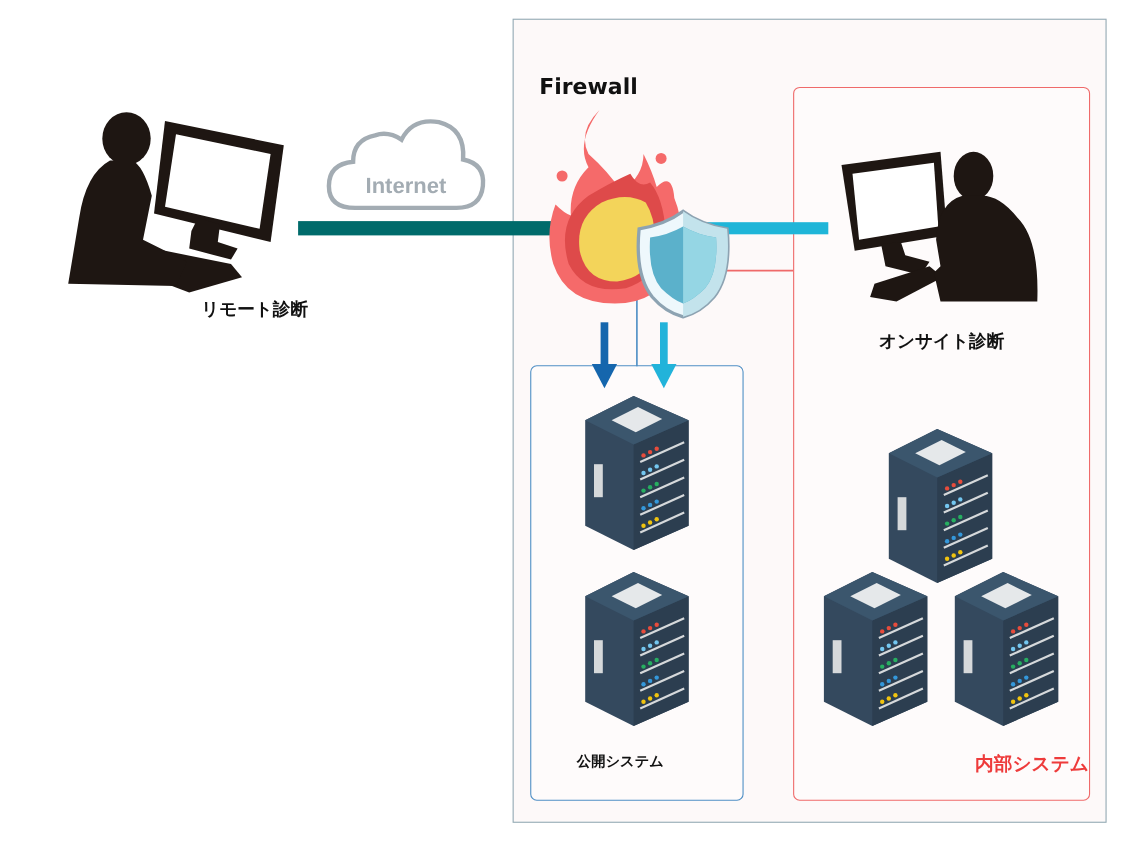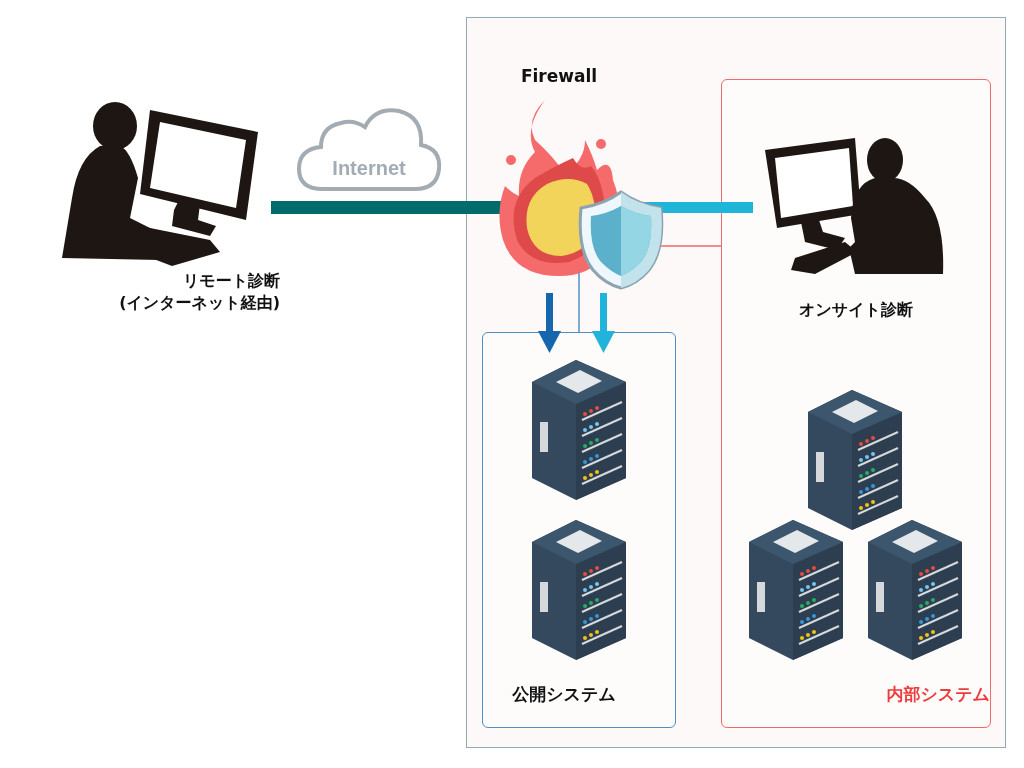--- a/index.html
+++ b/index.html
@@ -4,22 +4,22 @@
 <style>
   html, body { margin:0; padding:0; background:#ffffff; }
   body { width:1024px; height:768px; position:relative; overflow:hidden; font-family:"DejaVu Sans", sans-serif; }
   .abs { position:absolute; }
   .outer-zone { left:466px; top:17px; width:540px; height:731px; border:1.5px solid #93aab5; background:#fdf9f9; box-sizing:border-box; }
   .public-zone { left:482px; top:332px; width:194px; height:396px; border:1.5px solid #4f8fc5; border-radius:6px; background:#fefbfb; box-sizing:border-box; }
   .internal-zone { left:721px; top:79px; width:270px; height:649px; border:1.5px solid #ef6a6a; border-radius:6px; background:#fefbfb; box-sizing:border-box; }
   .label { font-weight:bold; color:#111; text-align:center; white-space:nowrap; }
   .lbl-remote { left:40px; top:270px; width:240px; font-size:16px; line-height:22px;text-align:right; }
   .lbl-onsite { left:722px; top:299px; width:268px; font-size:16px; line-height:22px; }
-  .lbl-firewall { left:504px; top:66px; width:110px; font-size:17px; }
-  .lbl-public { left:484px; top:683px; width:160px; font-size:17px; }
+  .lbl-firewall { left:480px; top:66px; width:110px; font-size:20px; }
+  .lbl-public { left:484px; top:683px; width:160px; font-size:13px; }
   .lbl-internal { left:722px; top:683px; width:268px; font-size:17px; color:#ee3b3b;text-align:right; }
   .internet-text { font-family:"Liberation Sans", sans-serif; font-weight:bold; fill:#a3acb3; font-size:20px; }
   svg { position:absolute; overflow:visible; }
 </style>
 </head>
 <body>
 
 <div class="abs outer-zone"></div>
 <div class="abs public-zone"></div>
 <div class="abs internal-zone"></div>
@@ -46,21 +46,20 @@
   <polygon points="100,24 186,42 176,110 90,90" fill="#ffffff"></polygon>
   <polygon points="120,100 140,106 138,122 156,128 150,138 112,128 114,112" fill="#1e1612"></polygon>
 
   <polygon points="80,128 150,142 160,154 112,168 70,152" fill="#1e1612"></polygon>
 
   <ellipse cx="55" cy="28" rx="22" ry="24" fill="#1e1612"></ellipse>
   <path d="M40,48 Q18,60 12,100 L2,160 L100,162 L110,140 L86,128 L70,120 L78,80 Q70,52 60,48 Z" fill="#1e1612"></path>
 </svg>
 <div class="abs label lbl-remote">
   <div>リモート診断</div>
-  <div>(インターネット経由)</div>
 </div>
 
 <svg width="150" height="90" style="left:295px;top:105px;" viewBox="0 0 150 90">
   <path d="M28,84 Q4,84 4,64 Q4,44 26,42 Q26,22 46,18 Q58,14 70,22 Q80,2 104,6 Q128,12 126,40 Q146,44 144,64 Q142,84 120,84 Z" fill="#ffffff" stroke="#a3acb3" stroke-width="4"></path>
   <text class="internet-text" x="74" y="70" text-anchor="middle">Internet</text>
 </svg>
 
 <div class="abs label lbl-firewall">Firewall</div>
 
 <svg width="150" height="180" style="left:495px;top:100px;" viewBox="0 0 150 180">

